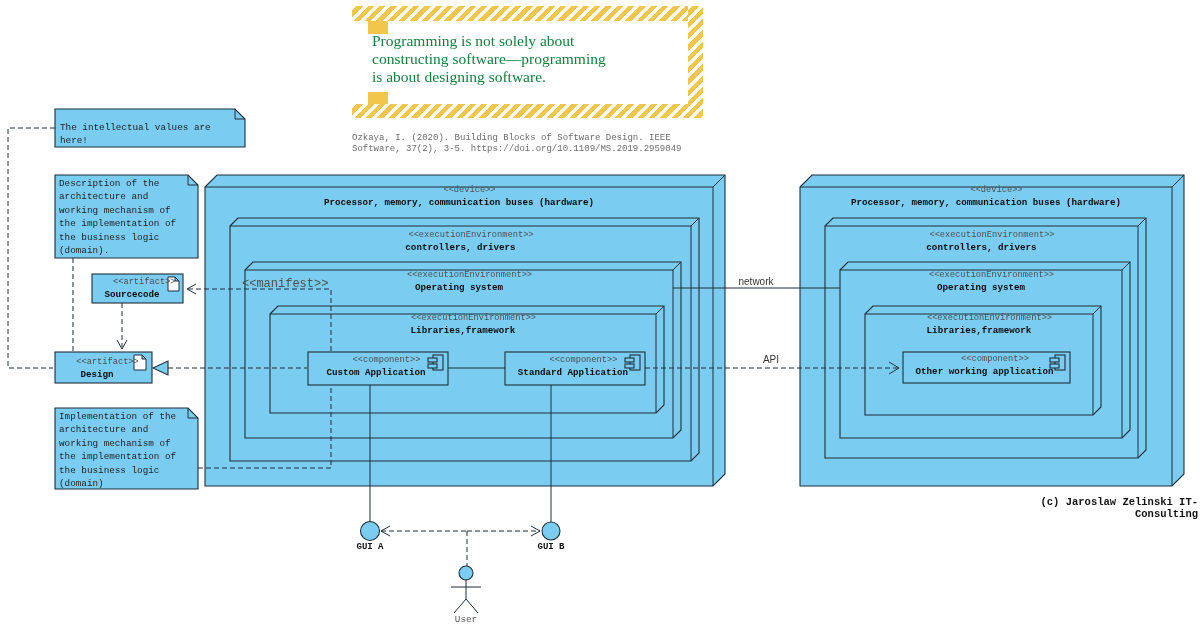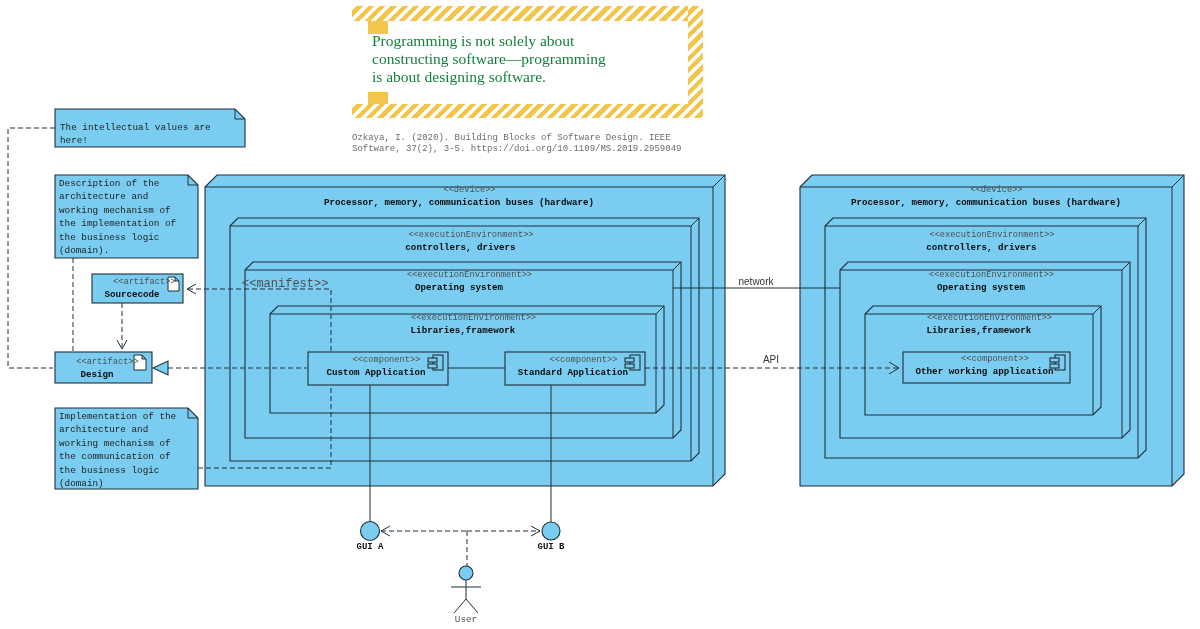--- a/index.html
+++ b/index.html
@@ -228,25 +228,26 @@
   <div class="note-text" style="left:60px;top:121px;width:182px;">The intellectual values are here!</div>
   <div class="note-text" style="left:59px;top:177px;width:134px;">Description of the
 architecture and
 working mechanism of
 the implementation of
 the business logic
 (domain).</div>
   <div class="note-text" style="left:59px;top:410px;width:134px;">Implementation of the
 architecture and
 working mechanism of
-the communication of
+the implementation of
 the business logic
 (domain)</div>
 
   <div class="manifest-lbl" style="left:242px;top:277px;">&lt;&lt;manifest&gt;&gt;</div>
   <div class="conn-lbl" style="left:731px;top:276px;width:50px;">network</div>
   <div class="conn-lbl" style="left:746px;top:354px;width:50px;">API</div>
 
   <div class="mini-lbl" style="left:345px;top:542px;width:50px;">GUI A</div>
   <div class="mini-lbl" style="left:526px;top:542px;width:50px;">GUI B</div>
   <div class="user-lbl" style="left:441px;top:614px;width:50px;">User</div>
 
+  <div class="copyright" style="left:980px;top:496px;width:218px;">(c) Jaroslaw Zelinski IT-Consulting</div>
 </div>
 
 </body></html>

